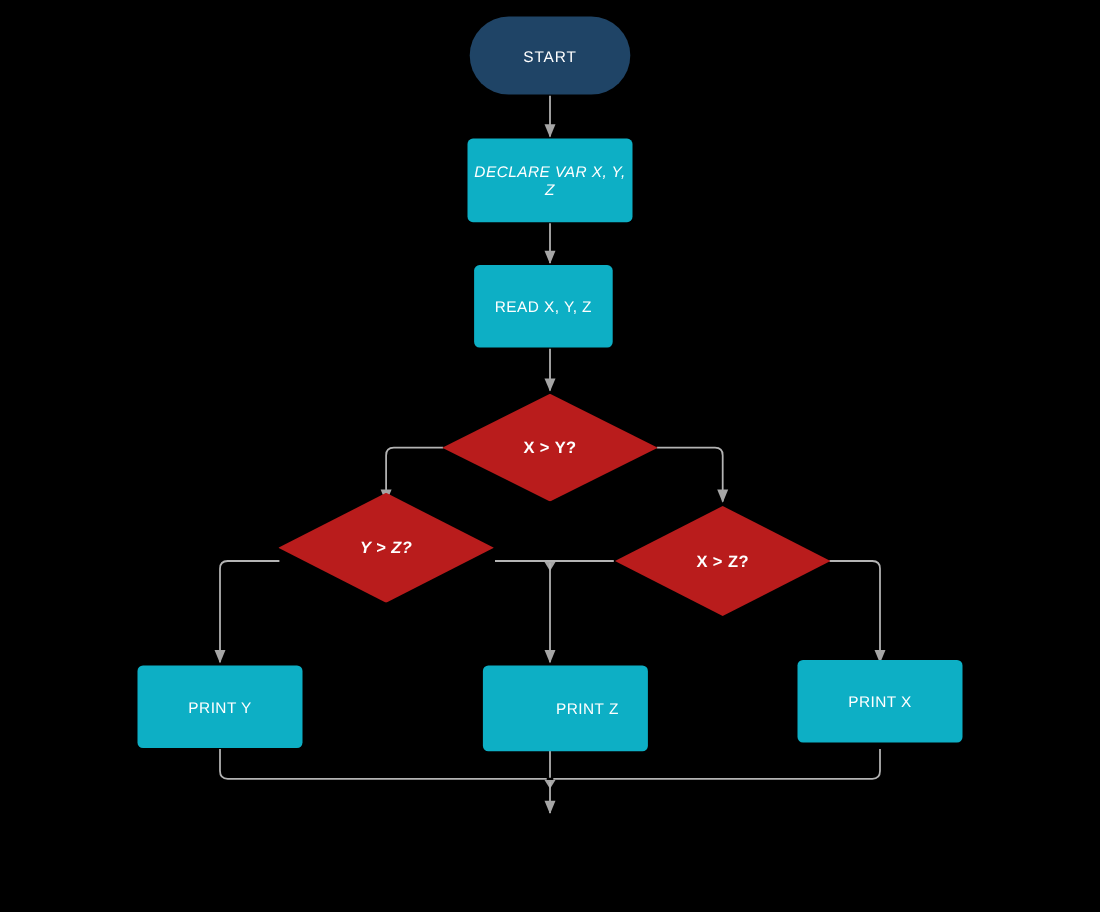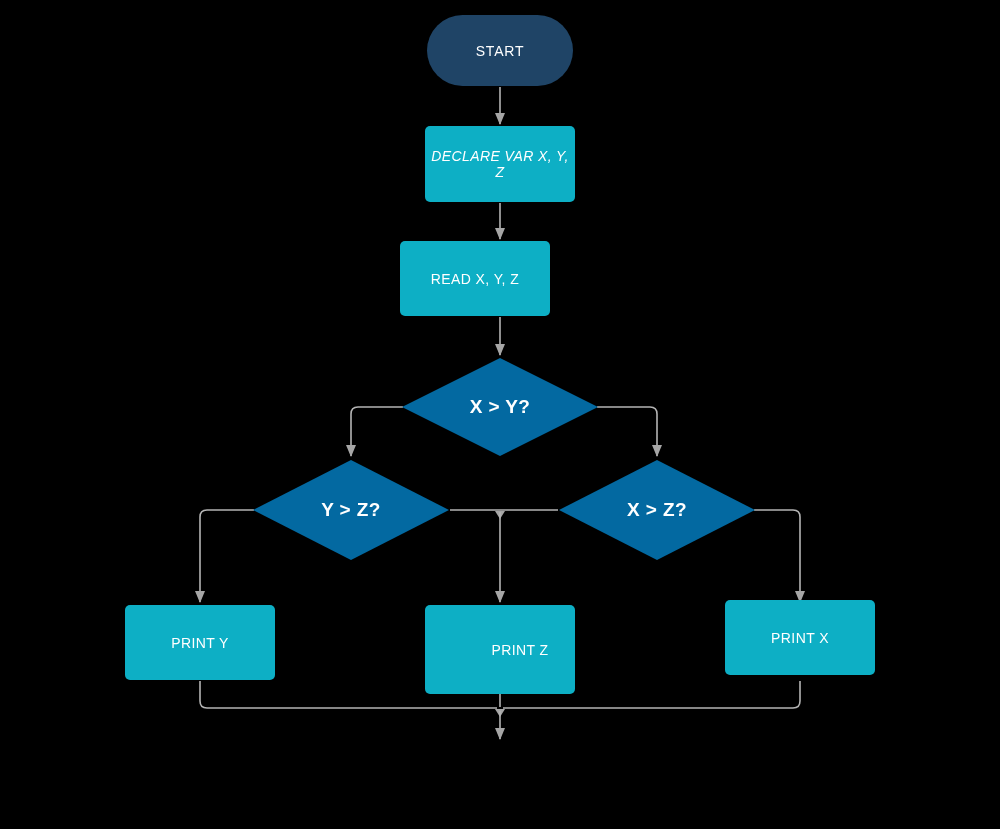--- a/index.html
+++ b/index.html
@@ -40,34 +40,34 @@
   .terminator {
     background: #1F4466;
     border-radius: 36px;
     letter-spacing: 0.8px;
   }
   .process {
     background: #0DAFC5;
     border-radius: 5px;
   }
   .decision {
-    background: #0369a1;
+    background: #b91c1c;
     clip-path: polygon(50% 0, 100% 50%, 50% 100%, 0 50%);
     font-weight: bold;
-    font-size: 19px;
+    font-size: 15px;
   }
   
   #n-start   { left: 427px; top:  15px; width: 146px; height: 71px; }
   #n-declare { left: 425px; top: 126px; width: 150px; height: 76px; font-style: italic; }
-  #n-read    { left: 400px; top: 241px; width: 150px; height: 75px; align-items: center; }
+  #n-read    { left: 431px; top: 241px; width: 126px; height: 75px; align-items: center; }
   #n-xy      { left: 402px; top: 358px; width: 196px; height: 98px; }
-  #n-yz      { left: 253px; top: 460px; width: 196px; height: 100px; }
+  #n-yz      { left: 253px; top: 448px; width: 196px; height: 100px; font-style: italic; }
   #n-xz      { left: 559px; top: 460px; width: 196px; height: 100px; justify-content: center; }
   #n-printy  { left: 125px; top: 605px; width: 150px; height: 75px; }
-  #n-printz  { left: 425px; top: 605px; width: 150px; height: 89px; padding-left: 40px; }
+  #n-printz  { left: 439px; top: 605px; width: 150px; height: 78px; padding-left: 40px; }
   #n-printx  { left: 725px; top: 600px; width: 150px; height: 75px; }
   #n-stop    { left: 427px; top: 742px; width: 146px; height: 71px; }
 </style>
 </head>
 <body>
 
 <div class="canvas">
 
   <svg class="connector-layer" width="1000" height="829" viewBox="0 0 1000 829">
     <defs>

